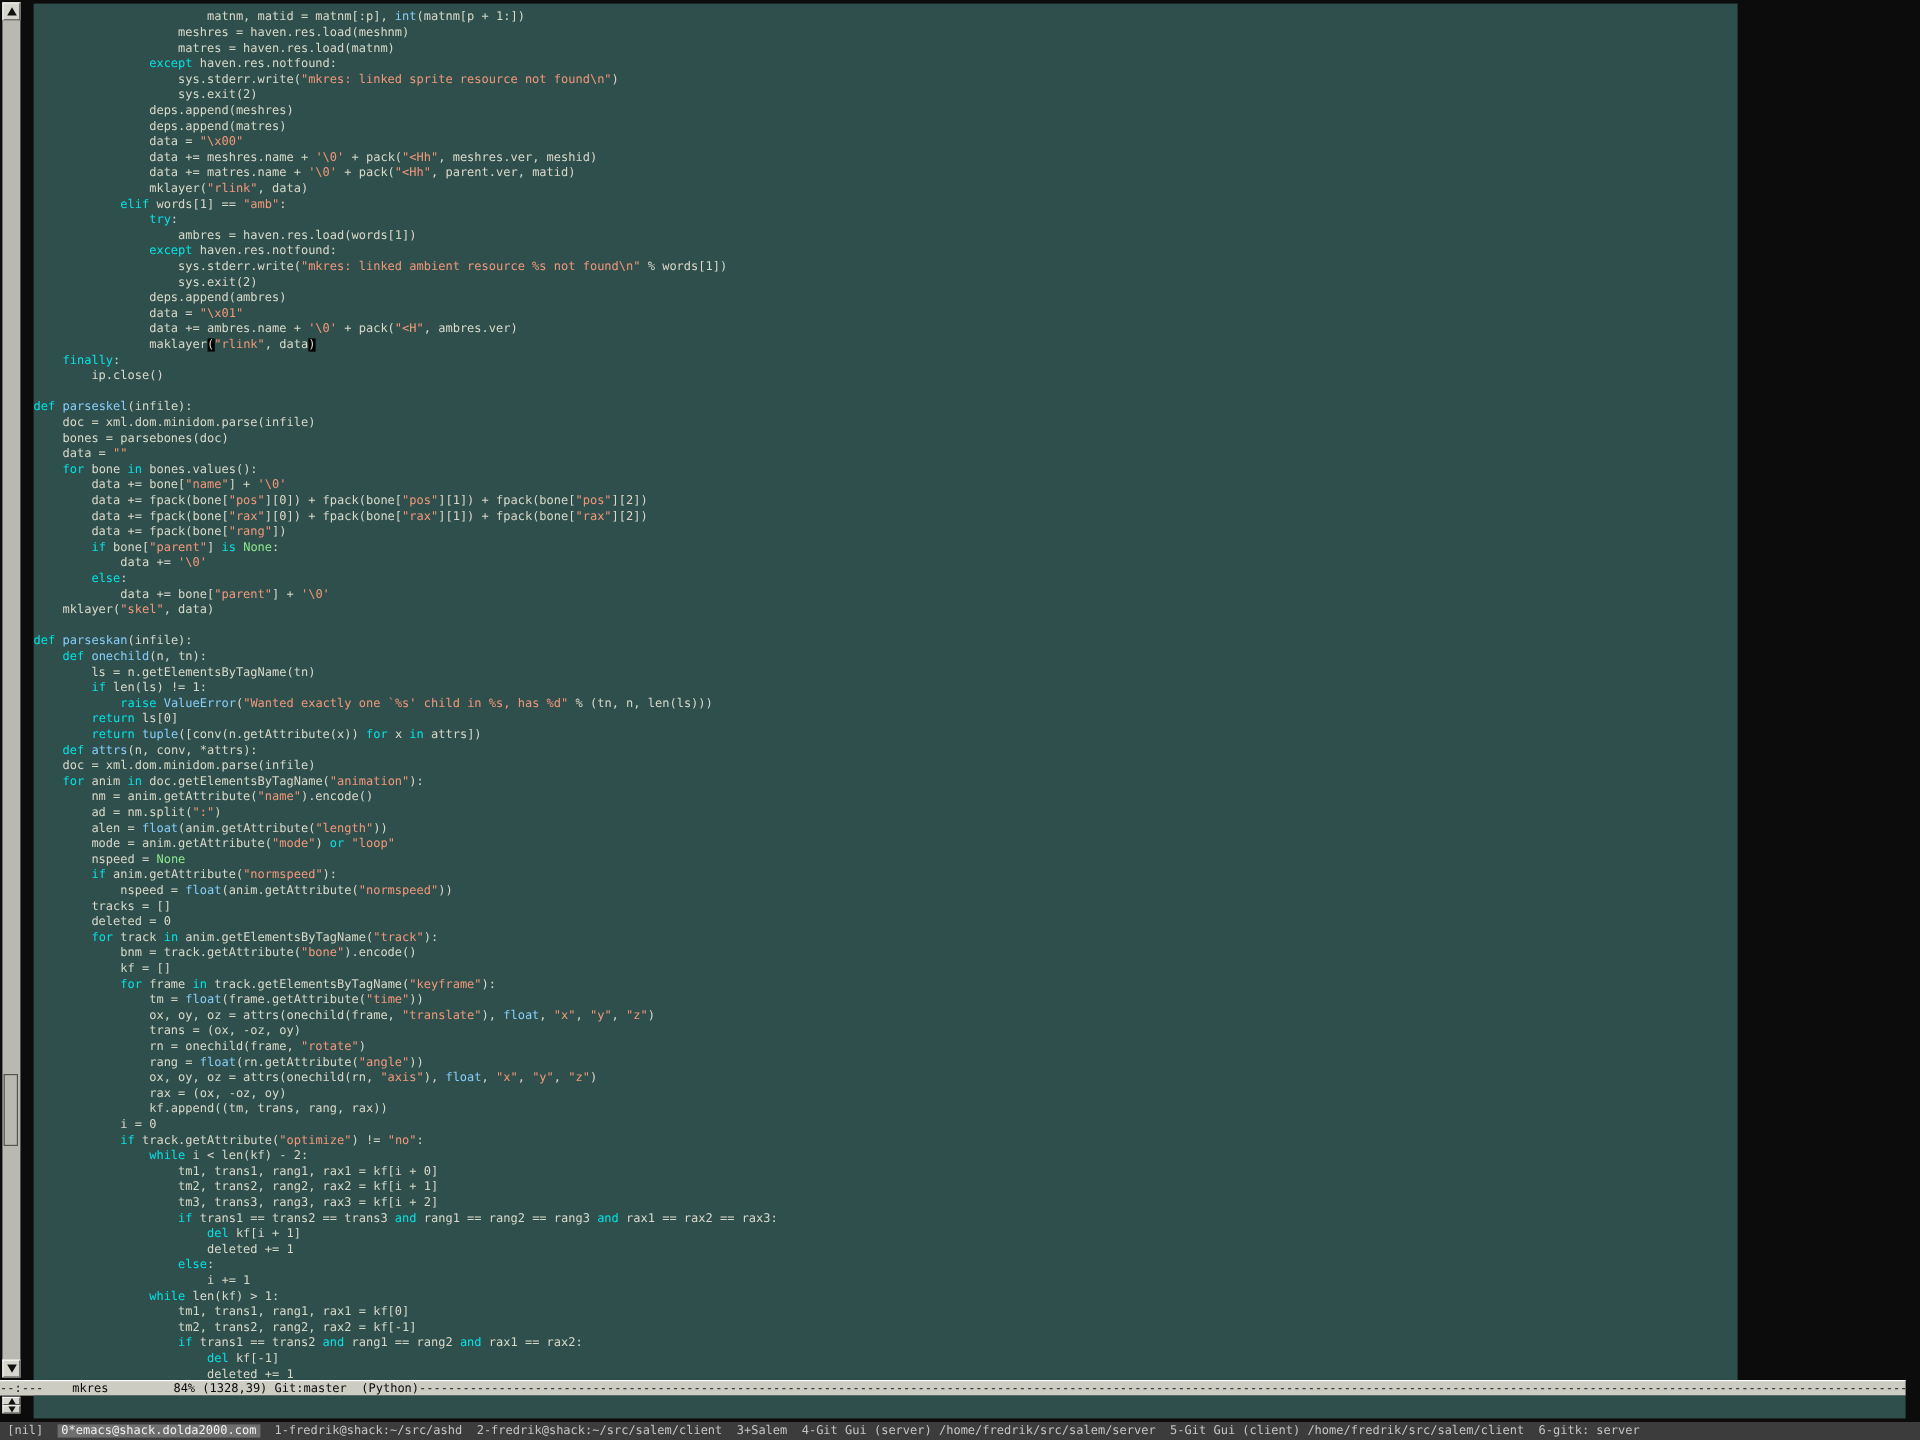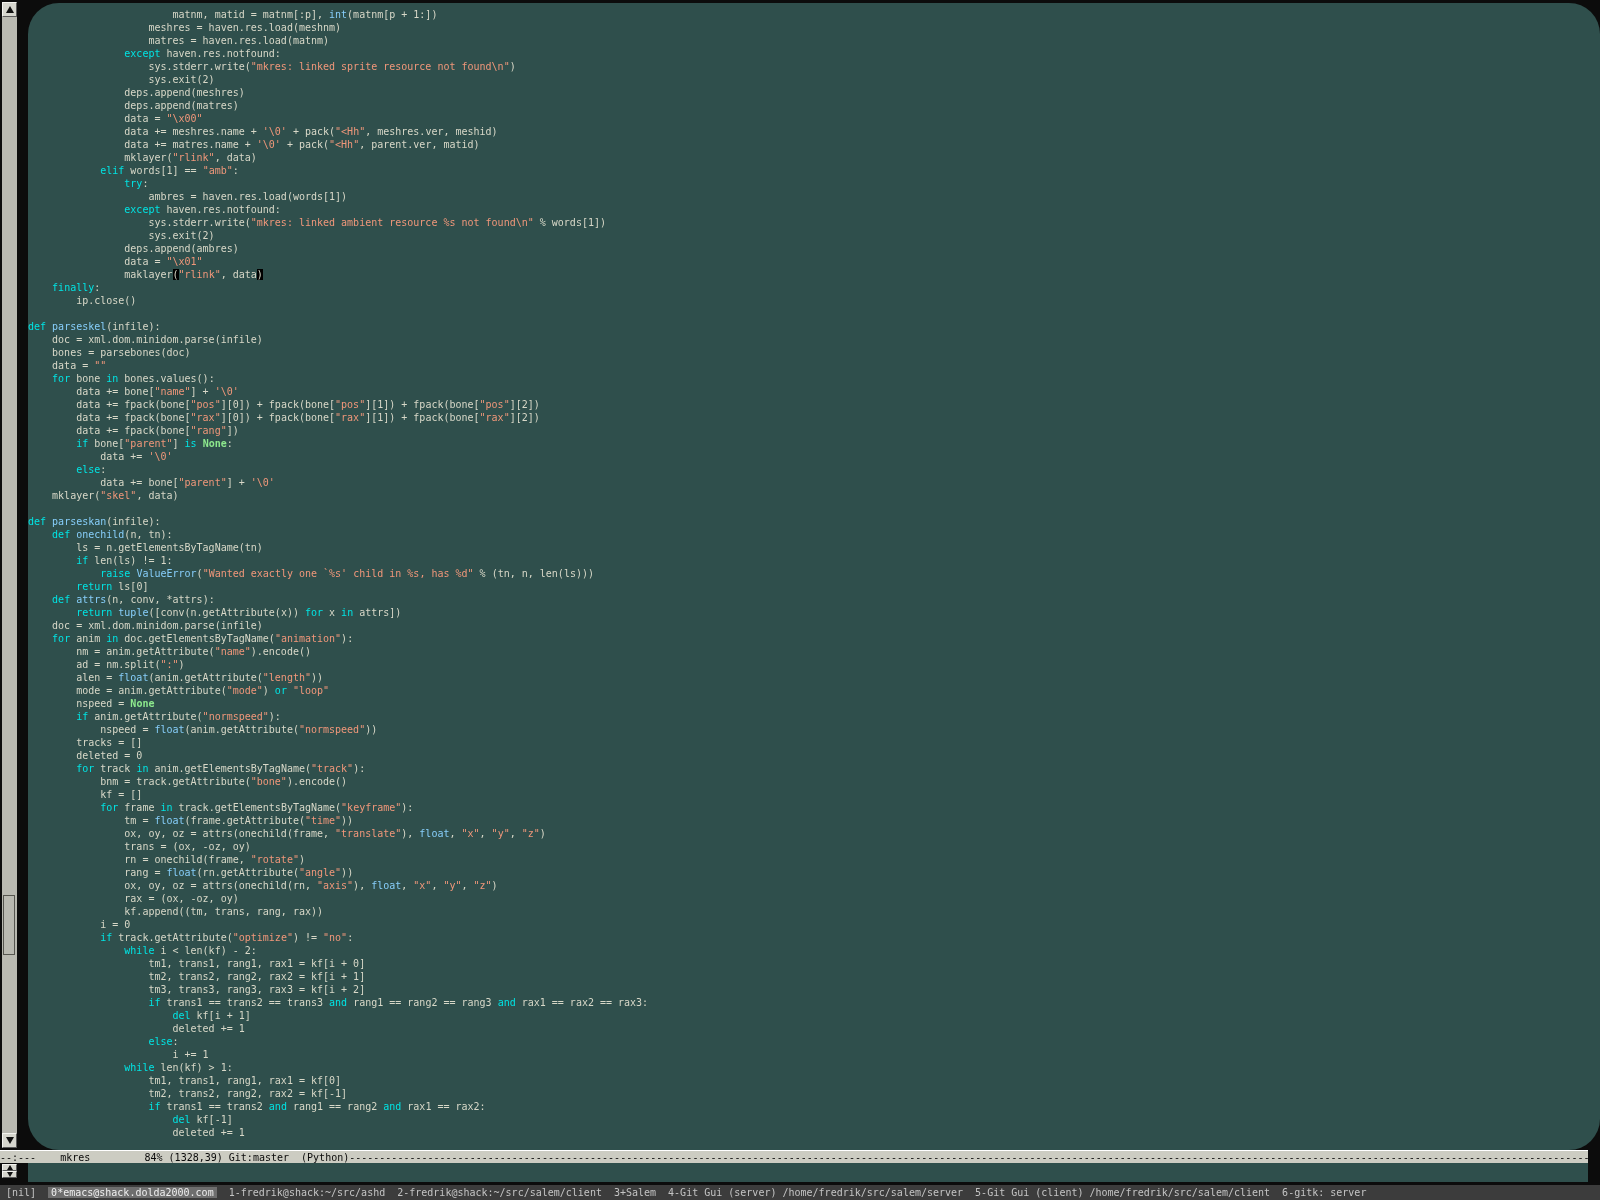--- a/index.html
+++ b/index.html
@@ -3,29 +3,29 @@
 <meta charset="utf-8">
 <style>
   html,body{margin:0;padding:0;}
   body{
     width:1600px;height:1200px;position:relative;overflow:hidden;
     background:#0c0c0c;
     font-family:"DejaVu Sans Mono","Liberation Mono",monospace;
   }
   
   .text-area{
-    position:absolute;left:28px;top:3px;width:1572px;height:1147px;
-    background:var(--bg);overflow:hidden;border-radius:31px;
+    position:absolute;left:28px;top:3px;width:1420px;height:1147px;
+    background:var(--bg);overflow:hidden;
   }
   .code{padding-top:5px;font-size:10px;line-height:13px;color:var(--fg);}
   .row{height:13px;white-space:pre;}
   .k{color:var(--keyword);text-align:right;}
   .s{color:var(--string);}
   .f{color:var(--func);}
-  .c{color:var(--constant);font-weight:bold;}
+  .c{color:var(--constant);}
   .p{background:var(--paren_bg);color:var(--fg);}
   
   .scrollbar{position:absolute;left:2px;top:2px;width:15px;height:1146px;background:var(--trough);}
   .sb-btn{
     position:absolute;left:0;width:15px;height:15px;background:var(--face);
     border-top:1px solid #f4f4f0;border-left:1px solid #f4f4f0;
     border-bottom:1px solid #5a5a5a;border-right:1px solid #5a5a5a;
     box-sizing:border-box;display:flex;align-items:center;justify-content:center;
   }
   .sb-up{top:0;}
@@ -93,20 +93,21 @@
       <div class="row"><span>                data += matres.name + </span><span class="s">'\0'</span><span> + pack(</span><span class="s">"&lt;Hh"</span><span>, parent.ver, matid)</span></div>
       <div class="row"><span>                mklayer(</span><span class="s">"rlink"</span><span>, data)</span></div>
       <div class="row"><span>            </span><span class="k">elif</span><span> words[1] == </span><span class="s">"amb"</span><span>:</span></div>
       <div class="row"><span>                </span><span class="k">try</span><span>:</span></div>
       <div class="row"><span>                    ambres = haven.res.load(words[1])</span></div>
       <div class="row"><span>                </span><span class="k">except</span><span> haven.res.notfound:</span></div>
       <div class="row"><span>                    sys.stderr.write(</span><span class="s">"mkres: linked ambient resource %s not found\n"</span><span> % words[1])</span></div>
       <div class="row"><span>                    sys.exit(2)</span></div>
       <div class="row"><span>                deps.append(ambres)</span></div>
       <div class="row"><span>                data = </span><span class="s">"\x01"</span></div>
+      <div class="row"><span>                data += ambres.name + </span><span class="s">'\0'</span><span> + pack(</span><span class="s">"&lt;H"</span><span>, ambres.ver)</span></div>
       <div class="row"><span>                maklayer</span><span class="p">(</span><span class="s">"rlink"</span><span>, data</span><span class="p">)</span></div>
       <div class="row"><span>    </span><span class="k">finally</span><span>:</span></div>
       <div class="row"><span>        ip.close()</span></div>
       <div class="row"></div>
       <div class="row"><span class="k">def</span><span> </span><span class="f">parseskel</span><span>(infile):</span></div>
       <div class="row"><span>    doc = xml.dom.minidom.parse(infile)</span></div>
       <div class="row"><span>    bones = parsebones(doc)</span></div>
       <div class="row"><span>    data = </span><span class="s">""</span></div>
       <div class="row"><span>    </span><span class="k">for</span><span> bone </span><span class="k">in</span><span> bones.values():</span></div>
       <div class="row"><span>        data += bone[</span><span class="s">"name"</span><span>] + </span><span class="s">'\0'</span></div>
@@ -118,22 +119,22 @@
       <div class="row"><span>        </span><span class="k">else</span><span>:</span></div>
       <div class="row"><span>            data += bone[</span><span class="s">"parent"</span><span>] + </span><span class="s">'\0'</span></div>
       <div class="row"><span>    mklayer(</span><span class="s">"skel"</span><span>, data)</span></div>
       <div class="row"></div>
       <div class="row"><span class="k">def</span><span> </span><span class="f">parseskan</span><span>(infile):</span></div>
       <div class="row"><span>    </span><span class="k">def</span><span> </span><span class="f">onechild</span><span>(n, tn):</span></div>
       <div class="row"><span>        ls = n.getElementsByTagName(tn)</span></div>
       <div class="row"><span>        </span><span class="k">if</span><span> len(ls) != 1:</span></div>
       <div class="row"><span>            </span><span class="k">raise</span><span> </span><span class="f">ValueError</span><span>(</span><span class="s">"Wanted exactly one `%s' child in %s, has %d"</span><span> % (tn, n, len(ls)))</span></div>
       <div class="row"><span>        </span><span class="k">return</span><span> ls[0]</span></div>
+      <div class="row"><span>        </span><span class="k">return</span><span> </span><span class="f">tuple</span><span>([conv(n.getAttribute(x)) </span><span class="k">for</span><span> x </span><span class="k">in</span><span> attrs])</span></div>
       <div class="row"><span>    </span><span class="k">def</span><span> </span><span class="f">attrs</span><span>(n, conv, *attrs):</span></div>
-      <div class="row"><span>        </span><span class="k">return</span><span> </span><span class="f">tuple</span><span>([conv(n.getAttribute(x)) </span><span class="k">for</span><span> x </span><span class="k">in</span><span> attrs])</span></div>
       <div class="row"><span>    doc = xml.dom.minidom.parse(infile)</span></div>
       <div class="row"><span>    </span><span class="k">for</span><span> anim </span><span class="k">in</span><span> doc.getElementsByTagName(</span><span class="s">"animation"</span><span>):</span></div>
       <div class="row"><span>        nm = anim.getAttribute(</span><span class="s">"name"</span><span>).encode()</span></div>
       <div class="row"><span>        ad = nm.split(</span><span class="s">":"</span><span>)</span></div>
       <div class="row"><span>        alen = </span><span class="f">float</span><span>(anim.getAttribute(</span><span class="s">"length"</span><span>))</span></div>
       <div class="row"><span>        mode = anim.getAttribute(</span><span class="s">"mode"</span><span>) </span><span class="k">or</span><span> </span><span class="s">"loop"</span></div>
       <div class="row"><span>        nspeed = </span><span class="c">None</span></div>
       <div class="row"><span>        </span><span class="k">if</span><span> anim.getAttribute(</span><span class="s">"normspeed"</span><span>):</span></div>
       <div class="row"><span>            nspeed = </span><span class="f">float</span><span>(anim.getAttribute(</span><span class="s">"normspeed"</span><span>))</span></div>
       <div class="row"><span>        tracks = []</span></div>

